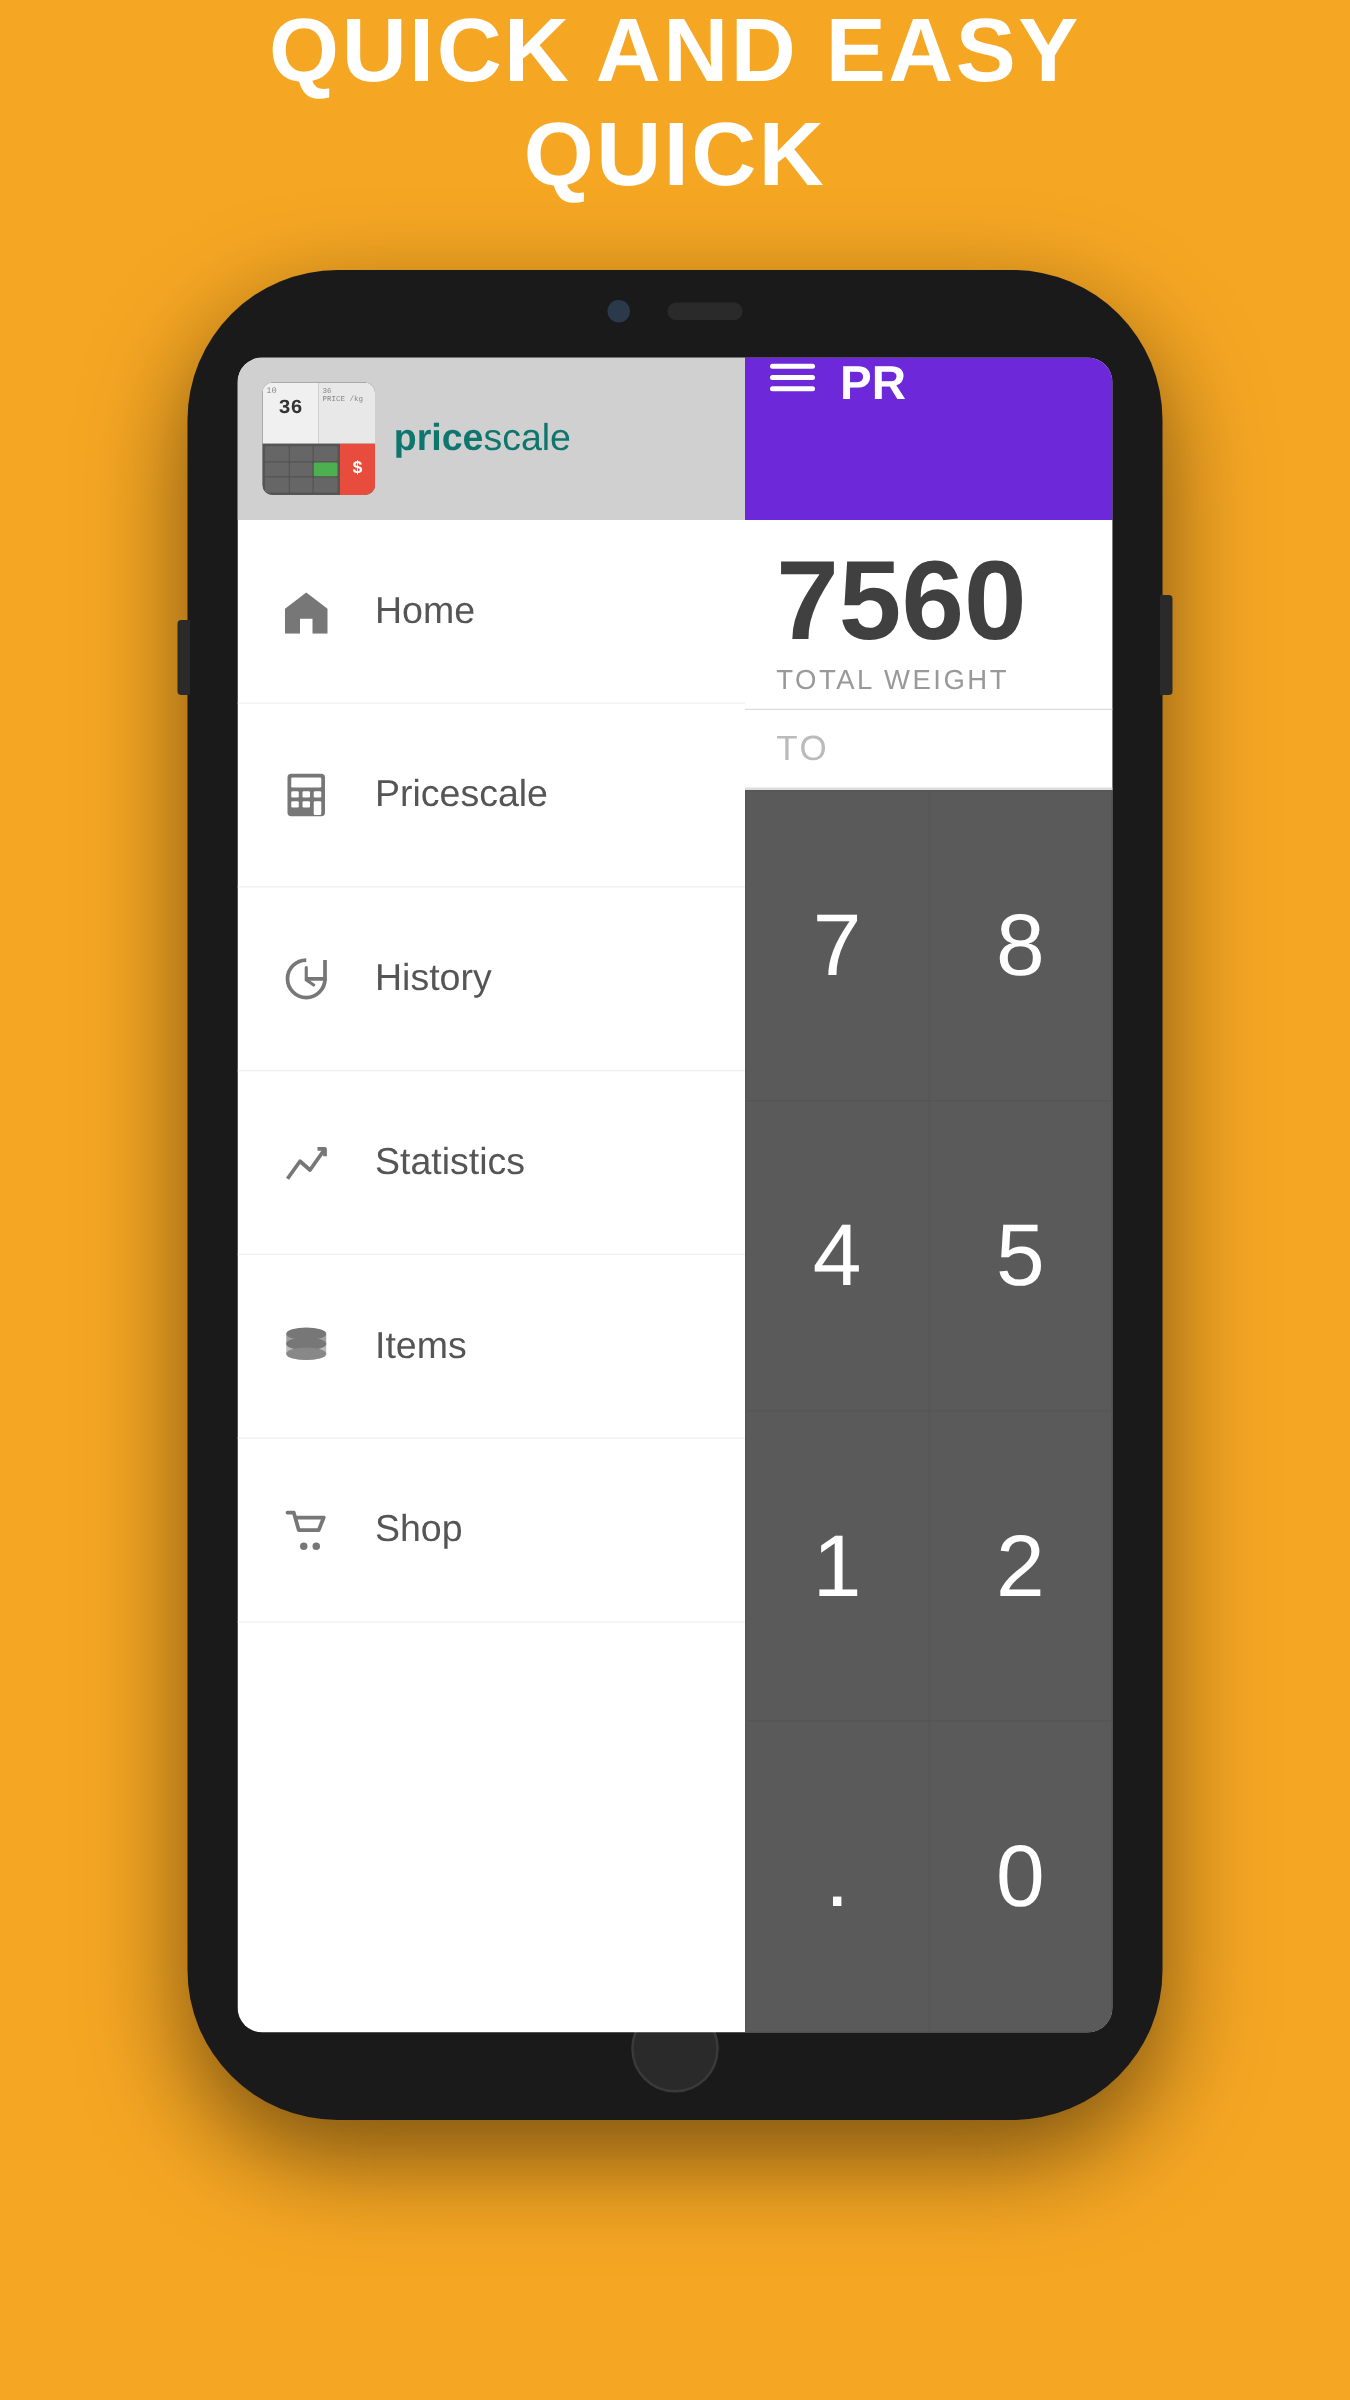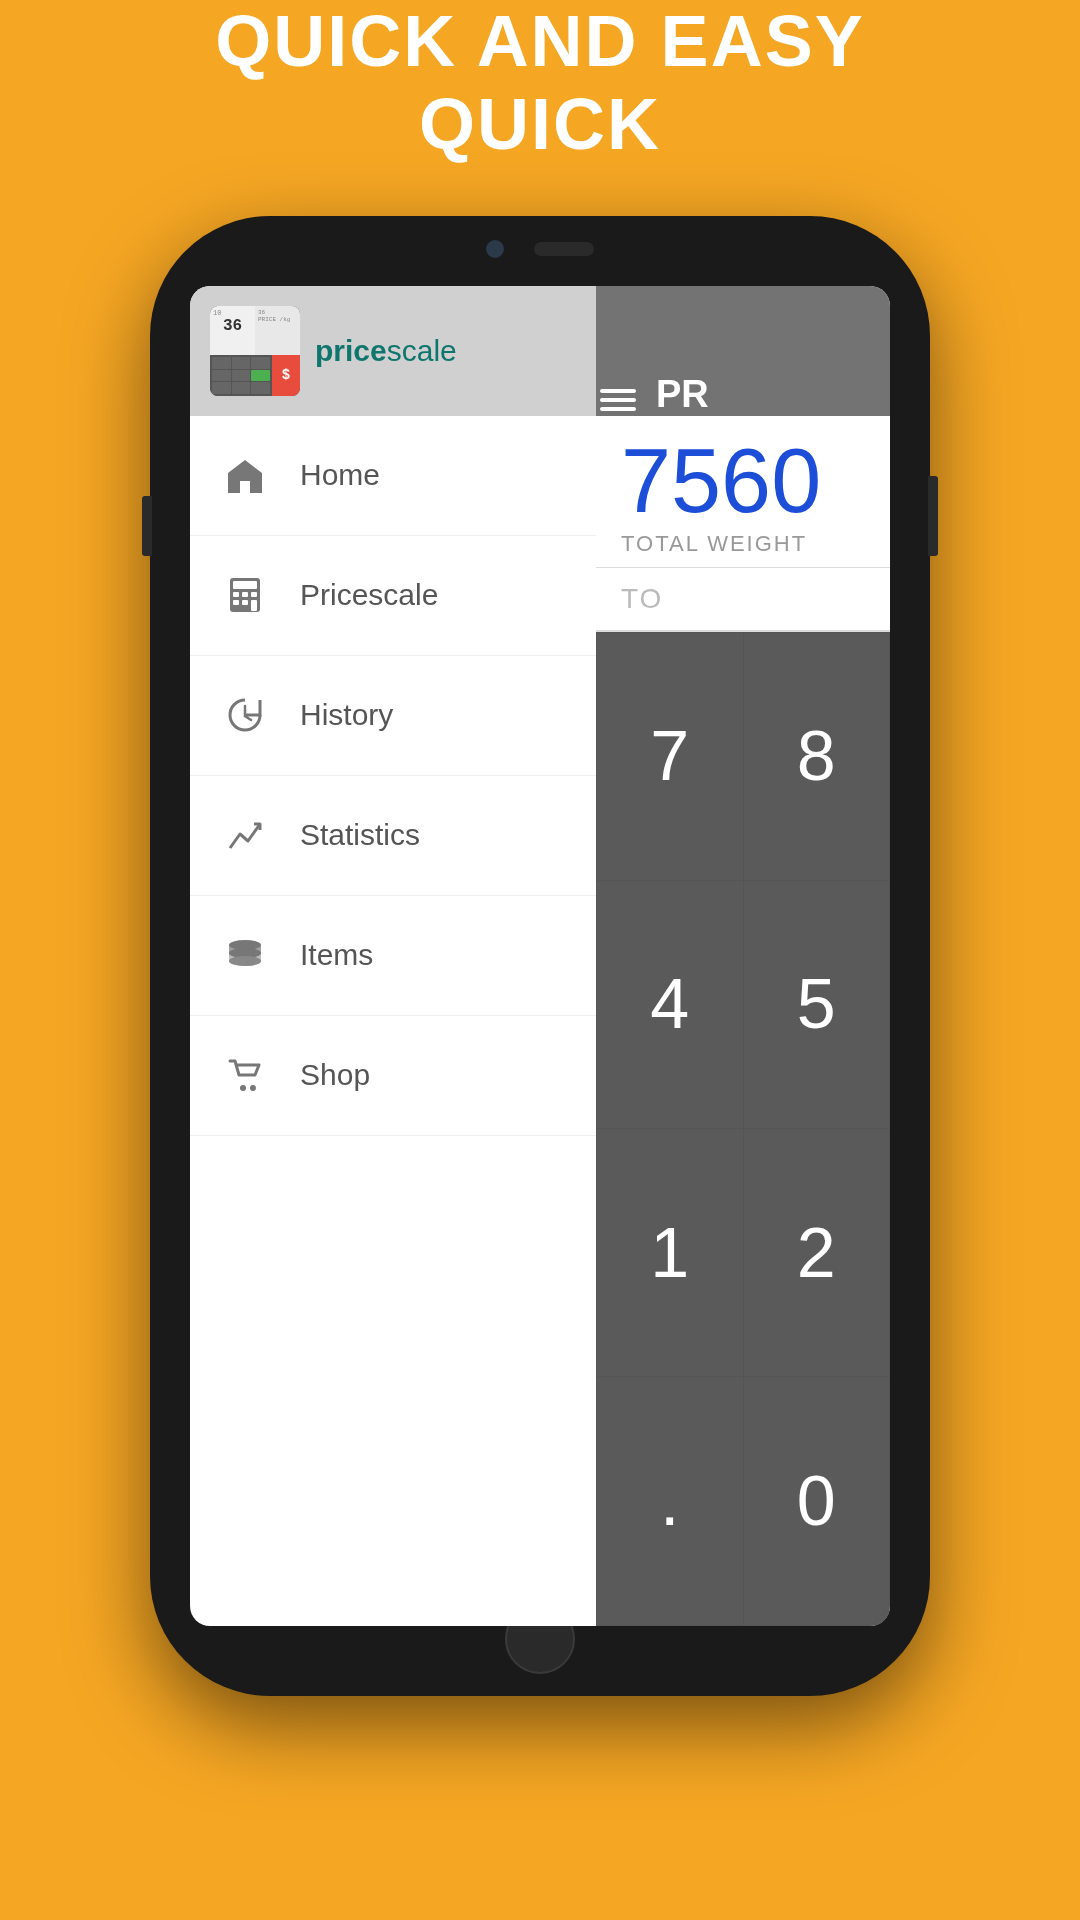--- a/index.html
+++ b/index.html
@@ -190,21 +190,21 @@
     .menu-items {
       flex: 1;
       display: flex;
       flex-direction: column;
     }
 
     .menu-item {
       display: flex;
       align-items: center;
       padding: 0 30px;
-      height: 120px;
+      height: 147px;
       border-bottom: 1px solid #f0f0f0;
       cursor: pointer;
       gap: 30px;
     }
 
     .menu-icon {
       width: 50px;
       height: 50px;
       display: flex;
       align-items: center;
@@ -221,44 +221,44 @@
     
     .app-content {
       flex: 1;
       height: 100%;
       display: flex;
       flex-direction: column;
       background: #f5f5f5;
     }
 
     .app-toolbar {
-      background: #737373;
+      background: #6d28d9;
       height: 130px;
       display: flex;
-      align-items: flex-end;
-      padding: 0 4px;
+      align-items: flex-start;
+      padding: 0 20px;
       gap: 20px;
     }
 
     .toolbar-title {
       color: white;
       font-size: 38px;
       font-weight: bold;
     }
 
     .display-area {
       background: white;
       padding: 20px 25px 10px;
       border-bottom: 1px solid #ddd;
     }
 
     .display-number {
       font-size: 90px;
-      color: #1d4ed8;
-      font-weight: 400;
+      color: #404040;
+      font-weight: 700;
       line-height: 1;
     }
 
     .display-label {
       font-size: 22px;
       color: #999;
       letter-spacing: 2px;
       margin-top: 5px;
     }
 

